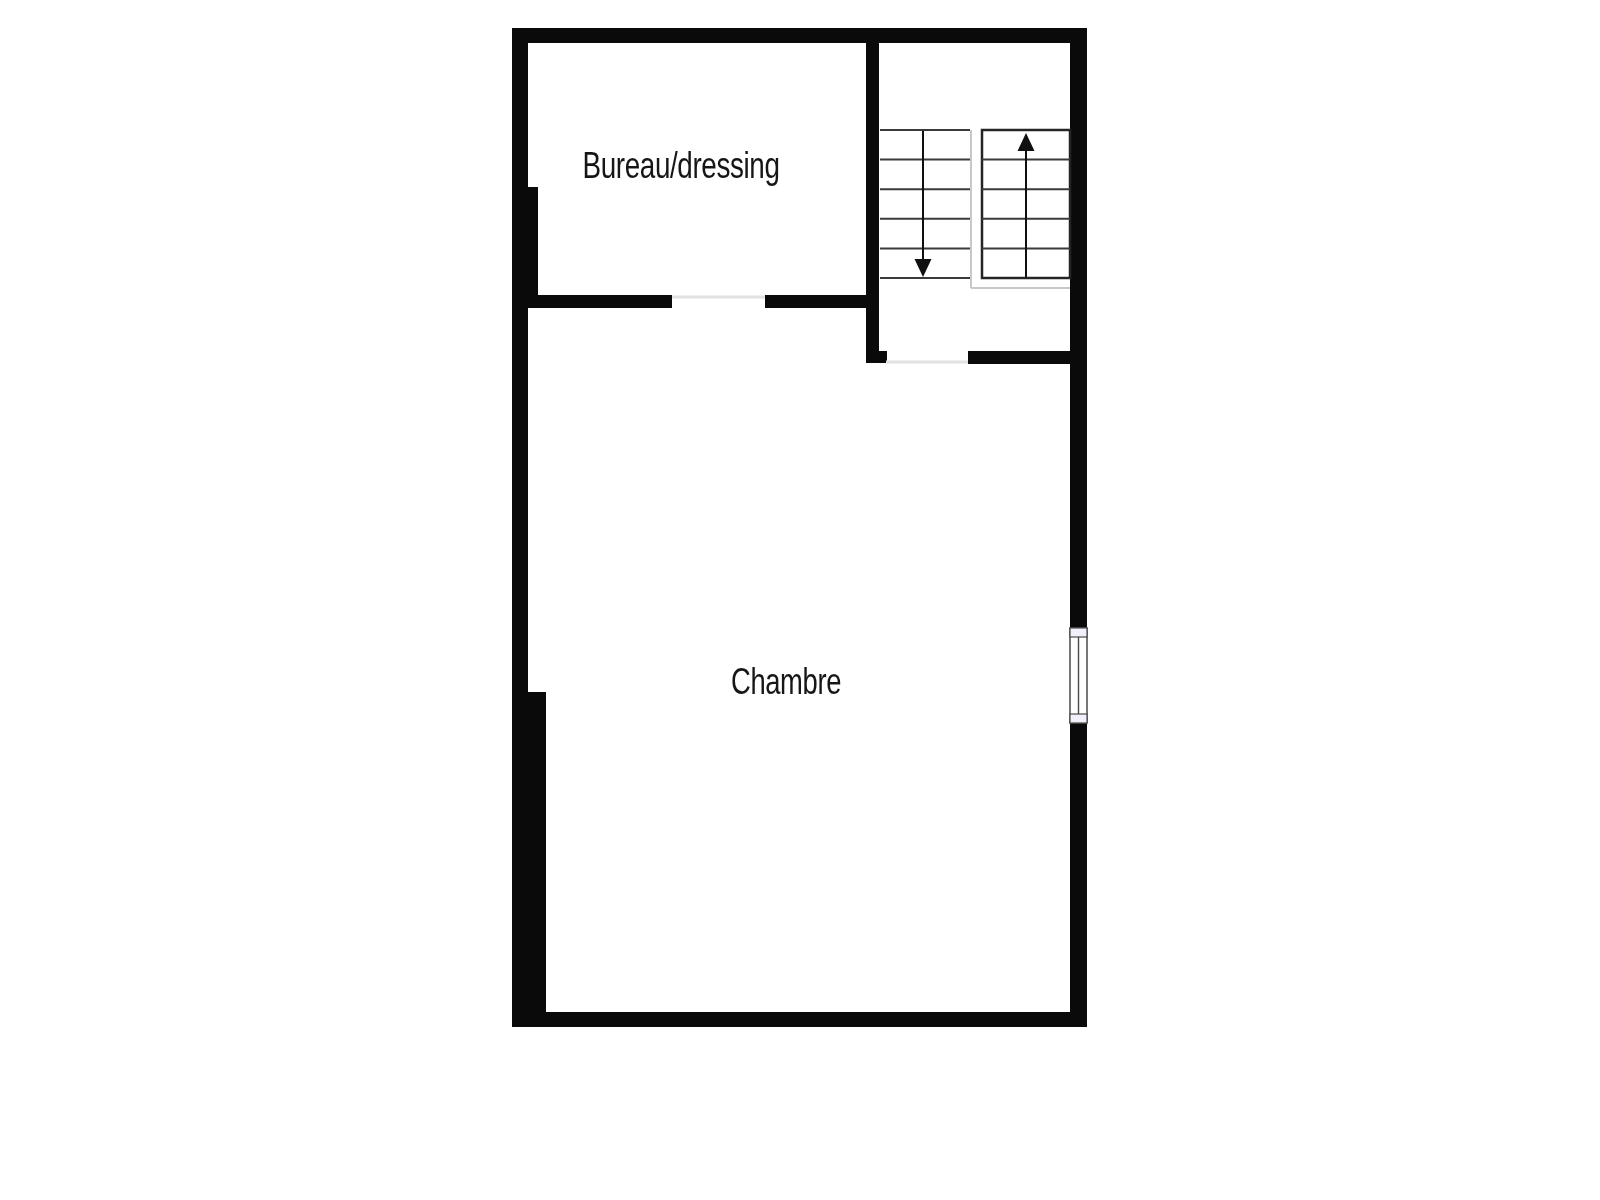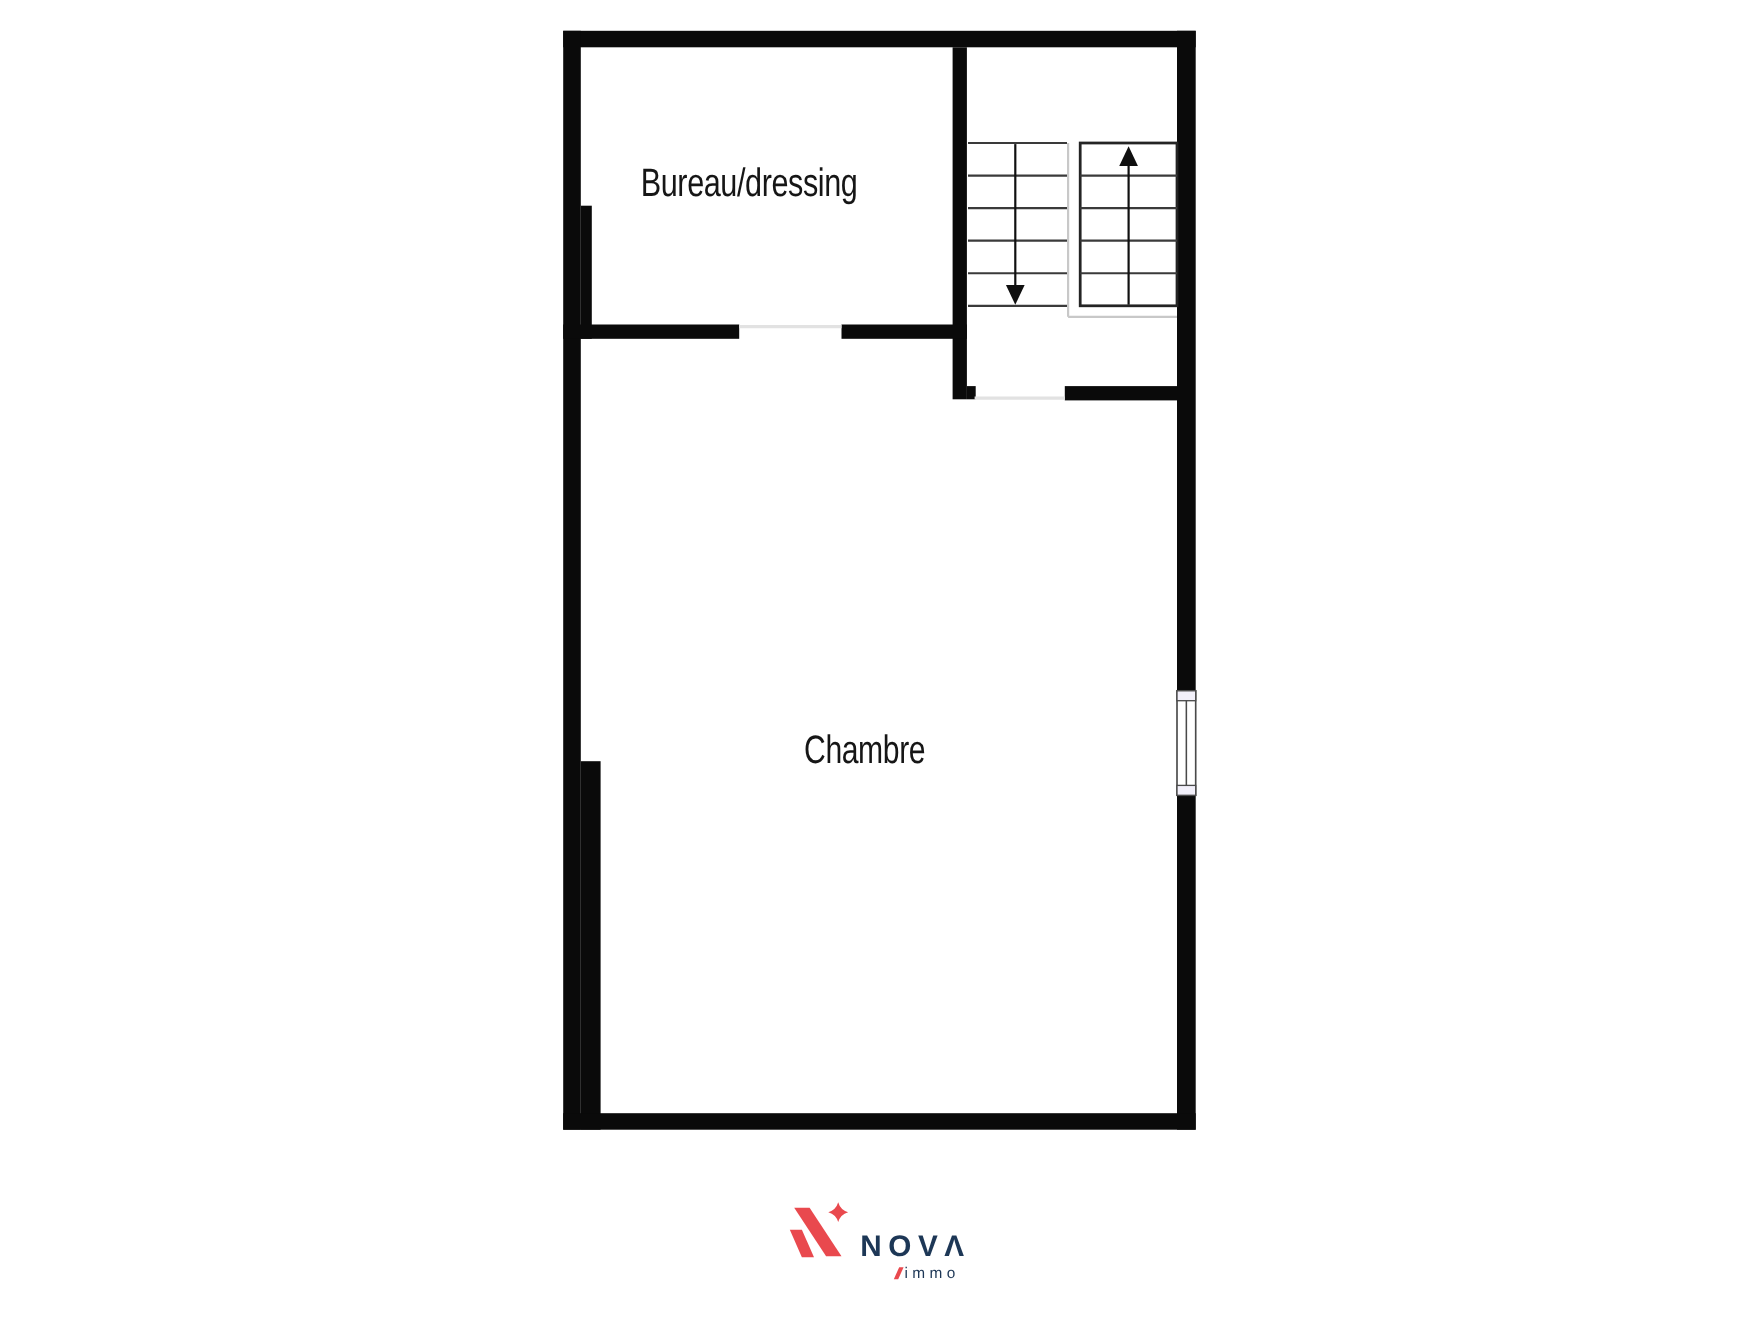--- a/index.html
+++ b/index.html
@@ -115,28 +115,14 @@
       <rect class="win-cap" x="1070" y="628" width="17" height="9"></rect>
       <rect class="win-cap" x="1070" y="714" width="17" height="9"></rect>
       <line class="win-mid" x1="1078.5" y1="637" x2="1078.5" y2="714"></line>
     </g>
 
     <text class="room-label" x="681" y="178" text-anchor="middle" textLength="197" lengthAdjust="spacingAndGlyphs">Bureau/dressing</text>
     <text class="room-label" x="786" y="694" text-anchor="middle" textLength="110" lengthAdjust="spacingAndGlyphs">Chambre</text>
   </svg>
 
   
-  <div class="logo">
-    <svg class="logo-mark" width="60" height="56" viewBox="0 0 60 56" xmlns="http://www.w3.org/2000/svg">
-      <polygon class="red" points="10,6 24,6 53,50 39,50"></polygon>
-      <polygon class="red" points="6,26 17,26 28,51 17,51"></polygon>
-      <path class="red" d="M50 1 Q52 8 59 10 Q52 12 50 19 Q48 12 41 10 Q48 8 50 1 Z"></path>
-    </svg>
-    <div class="logo-text">
-      <div class="logo-brand">NOVΛ</div>
-      <div class="logo-sub-row">
-        <span class="logo-slash"></span>
-        <span class="logo-sub">immo</span>
-      </div>
-    </div>
-  </div>
 
 </div>
 
 </body></html>

